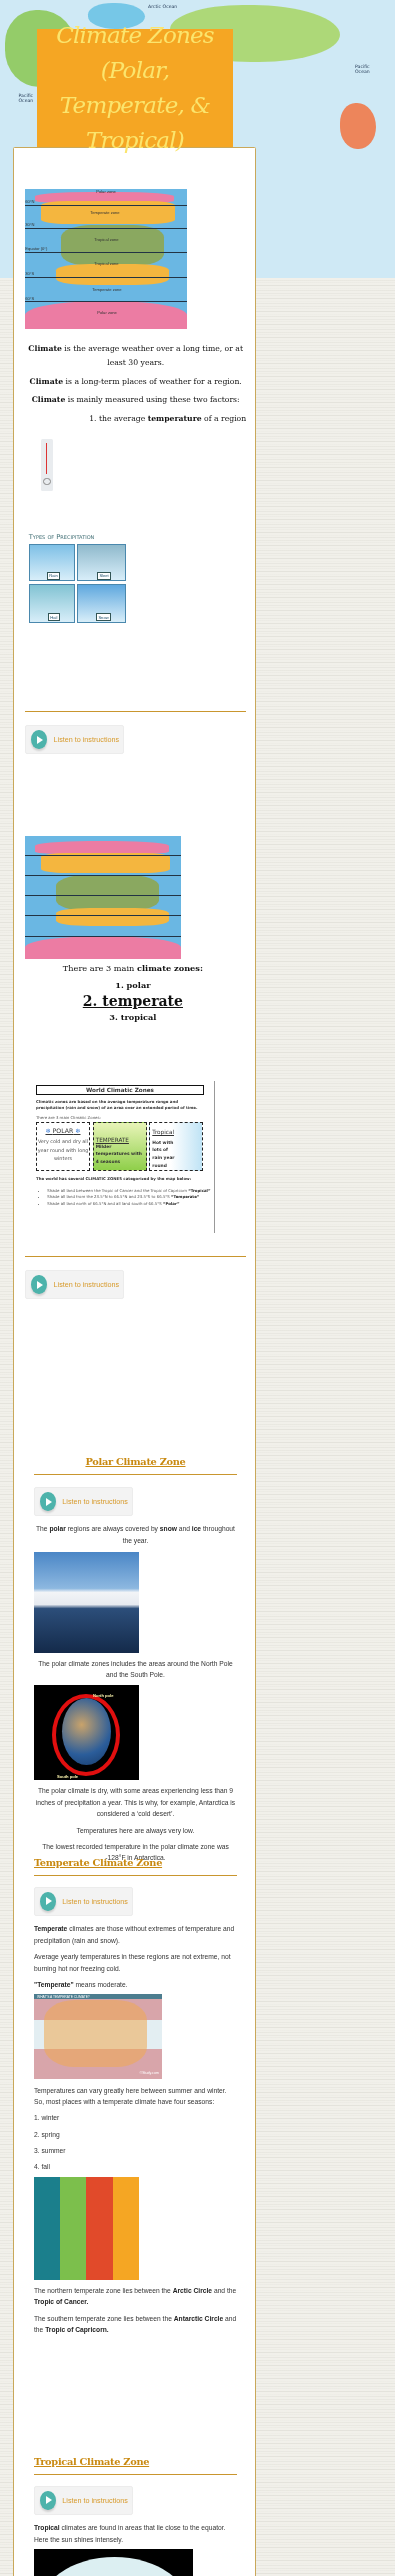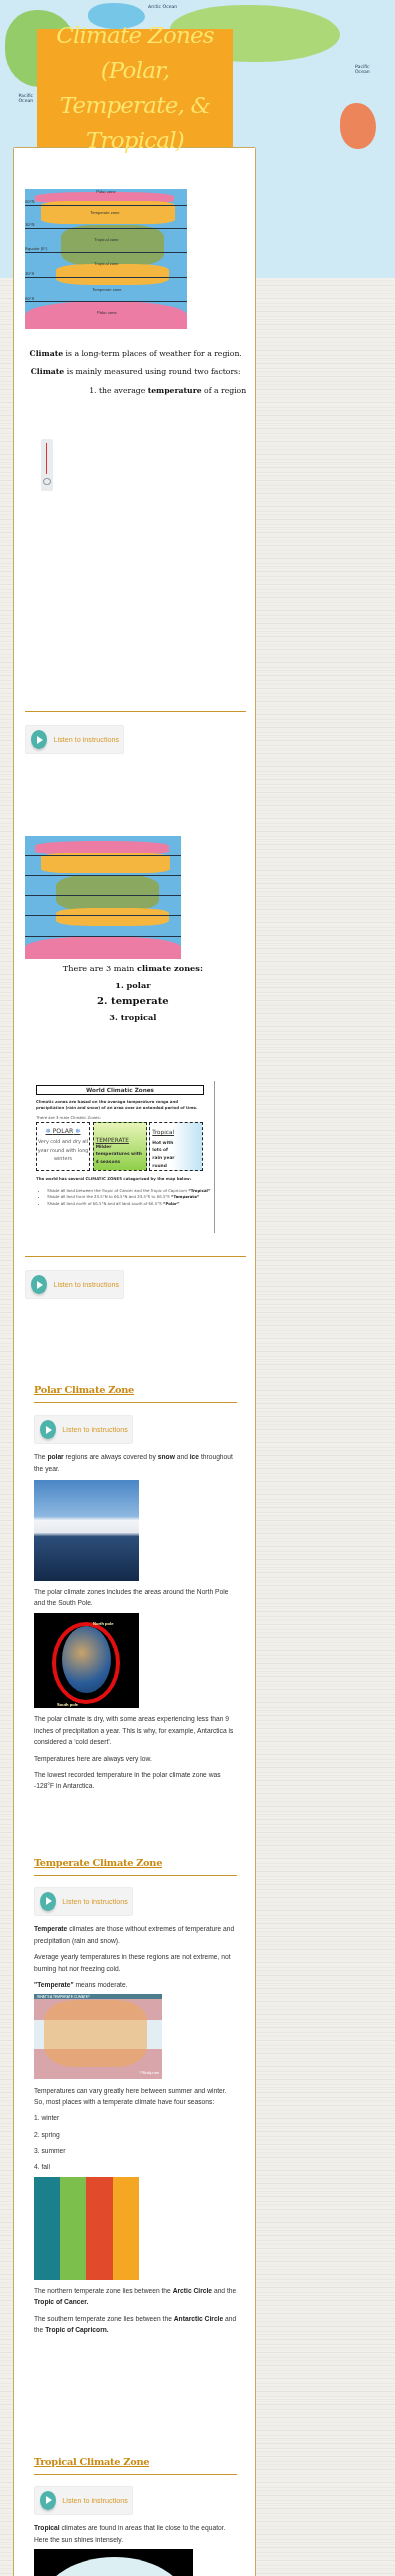--- a/index.html
+++ b/index.html
@@ -87,31 +87,49 @@
     <span style="position:absolute;left:69px;top:48px;font-size:4.1px;color:#333;">Tropical zone</span>
     <span style="position:absolute;left:0;top:57px;font-size:4.1px;color:#333;">Equator (0°)</span>
     <span style="position:absolute;left:69px;top:72px;font-size:4.1px;color:#333;">Tropical zone</span>
     <span style="position:absolute;left:0;top:82px;font-size:4.1px;color:#333;">30°S</span>
     <span style="position:absolute;left:67px;top:98px;font-size:4.1px;color:#333;">Temperate zone</span>
     <span style="position:absolute;left:0;top:107px;font-size:4.1px;color:#333;">60°S</span>
     <span style="position:absolute;left:72px;top:121px;font-size:4.1px;color:#333;">Polar zone</span>
   </div>
 
   <div style="position:absolute;top:194px;left:10.8px;width:221px;" class="center-text">
+    <p><b>Climate</b><span> is the average weather over a long time, or at least 30 years.</span></p>
     <p style="margin-top:4.6px;"><b>Climate</b><span> is a long-term places of weather for a region.</span></p>
-    <p style="margin-top:4.6px;"><b>Climate</b><span> is mainly measured using round two factors:</span></p>
+    <p style="margin-top:4.6px;"><b>Climate</b><span> is mainly measured using these two factors:</span></p>
     <p style="margin-top:4.6px;padding-left:41px;text-align:right;"><span>1. the average </span><b></b><b>temperature</b><span> of a region</span></p>
   </div>
 
   <div style="position:absolute;top:291px;left:27px;width:11.3px;height:52px;background:#e9ecef;border-radius:1.5px;">
     <div style="position:absolute;left:4.6px;top:4.1px;width:1.5px;height:31px;background:#d33;"></div>
     <div style="position:absolute;left:2.1px;top:39px;width:7.2px;height:7.2px;border-radius:50%;border:0.5px solid #888;"></div>
   </div>
 
 
+  <div style="position:absolute;top:385px;left:14.4px;width:98px;">
+    <div style="font-family:'DejaVu Sans',sans-serif;font-variant:small-caps;color:#3f6d73;font-size:6.7px;margin-bottom:3.1px;">Types of Precipitation</div>
+    <div style="display:grid;grid-template-columns:46px 49px;gap:2.6px;">
+      <div style="height:37px;background:linear-gradient(#7ec0e6,#d8eef9);border:0.5px solid #4a88ad;position:relative;">
+          <span style="position:absolute;left:17px;bottom:0.5px;background:#fff;border:0.5px solid #355;font-size:4.1px;padding:0.5px 1.5px;color:#1b4d6b;">Rain</span>
+        </div>
+      <div style="height:37px;background:linear-gradient(#8fb9cc,#d8eef9);border:0.5px solid #4a88ad;position:relative;">
+          <span style="position:absolute;left:18.5px;bottom:0.5px;background:#fff;border:0.5px solid #355;font-size:4.1px;padding:0.5px 1.5px;color:#1b4d6b;">Sleet</span>
+        </div>
+      <div style="height:39px;background:linear-gradient(#82c3d3,#d8eef9);border:0.5px solid #4a88ad;position:relative;">
+          <span style="position:absolute;left:18px;bottom:0.5px;background:#fff;border:0.5px solid #355;font-size:4.1px;padding:0.5px 1.5px;color:#1b4d6b;">Hail</span>
+        </div>
+      <div style="height:39px;background:linear-gradient(#5fa8de,#d8eef9);border:0.5px solid #4a88ad;position:relative;">
+          <span style="position:absolute;left:17.5px;bottom:0.5px;background:#fff;border:0.5px solid #355;font-size:4.1px;padding:0.5px 1.5px;color:#1b4d6b;">Snow</span>
+        </div>
+    </div>
+  </div>
 
   <div class="hr" style="position:absolute;top:563px;left:0;width:221px;"></div>
 
   <div class="listen-btn" style="position:absolute;top:577px;left:10.8px;">
     <div class="play-circle">
         <div class="play-tri"></div>
       </div>
     <span class="listen-label">Listen to instructions</span>
   </div>
 
@@ -124,21 +142,21 @@
     <div style="position:absolute;left:0;top:19px;width:156px;height:0.5px;background:#234;"></div>
     <div style="position:absolute;left:0;top:39px;width:156px;height:0.5px;background:#234;"></div>
     <div style="position:absolute;left:0;top:59px;width:156px;height:0.5px;background:#234;"></div>
     <div style="position:absolute;left:0;top:79px;width:156px;height:0.5px;background:#234;"></div>
     <div style="position:absolute;left:0;top:100px;width:156px;height:0.5px;background:#234;"></div>
   </div>
 
   <div style="position:absolute;top:813px;left:8px;width:221px;" class="center-text">
     <p style="font-size:8.2px;line-height:15.5px;"><span>There are 3 main </span><b>climate zones:</b></p>
     <p style="font-size:8.2px;line-height:16px;font-weight:bold;">1. polar</p>
-    <p style="font-size:10px;line-height:16px;font-weight:bold;">2. temperate</p>
+    <p style="font-size:14px;line-height:16px;font-weight:bold;text-decoration:underline;">2. temperate</p>
     <p style="font-size:8.2px;line-height:16px;font-weight:bold;">3. tropical</p>
   </div>
 
   <div style="position:absolute;top:933px;left:21.6px;width:179px;height:152px;border-right:0.5px solid #999;font-family:'DejaVu Sans',sans-serif;">
     <div style="margin-top:4.1px;width:168px;border:1px solid #111;text-align:center;font-size:5.7px;font-weight:bold;padding:1px 0;">World Climatic Zones</div>
     <p style="font-size:3.9px;font-weight:bold;margin-top:4.1px;width:165px;line-height:5.7px;">Climatic zones are based on the average temperature range and precipitation (rain and snow) of an area over an extended period of time.</p>
     <p style="font-size:3.9px;margin-top:4.1px;color:#555;">There are 3 main Climatic Zones:</p>
     <div style="display:flex;gap:2.6px;margin-top:2.6px;">
       <div style="width:54px;height:49px;border:1px dashed #222;text-align:center;padding-top:4.1px;">
         <div style="font-size:6.2px;text-decoration:underline;"><span style="color:#3a7bd5;">❄ </span><span>POLAR</span><span style="color:#3a7bd5;"> ❄</span></div>
@@ -163,21 +181,21 @@
 
   <div class="hr" style="position:absolute;top:1108px;left:0;width:221px;"></div>
 
   <div class="listen-btn" style="position:absolute;top:1122px;left:10.8px;">
     <div class="play-circle">
         <div class="play-tri"></div>
       </div>
     <span class="listen-label">Listen to instructions</span>
   </div>
 
-  <div style="position:absolute;top:1236px;left:19.6px;width:203px;">
+  <div style="position:absolute;top:1308px;left:19.6px;width:203px;text-align:center;">
     <h2 class="zone-title">Polar Climate Zone</h2>
     <div class="zone-hr"></div>
     <div class="listen-btn" style="margin-top:12.4px;">
       <div class="play-circle">
           <div class="play-tri"></div>
         </div>
       <span class="listen-label">Listen to instructions</span>
     </div>
     <p class="body-text" style="margin-top:7.2px;"><span>The </span><b>polar</b><span> regions are always covered by </span><b>snow</b><span> and </span><b>ice</b><span> throughout the year.</span></p>
     <div class="photo" style="height:101px;margin-top:5.2px;background:linear-gradient(#4a86c6 0%,#8db8e0 36%,#f2f4f7 40%,#e6eaf0 52%,#2c4e7a 56%,#142a4a 100%);"></div>

